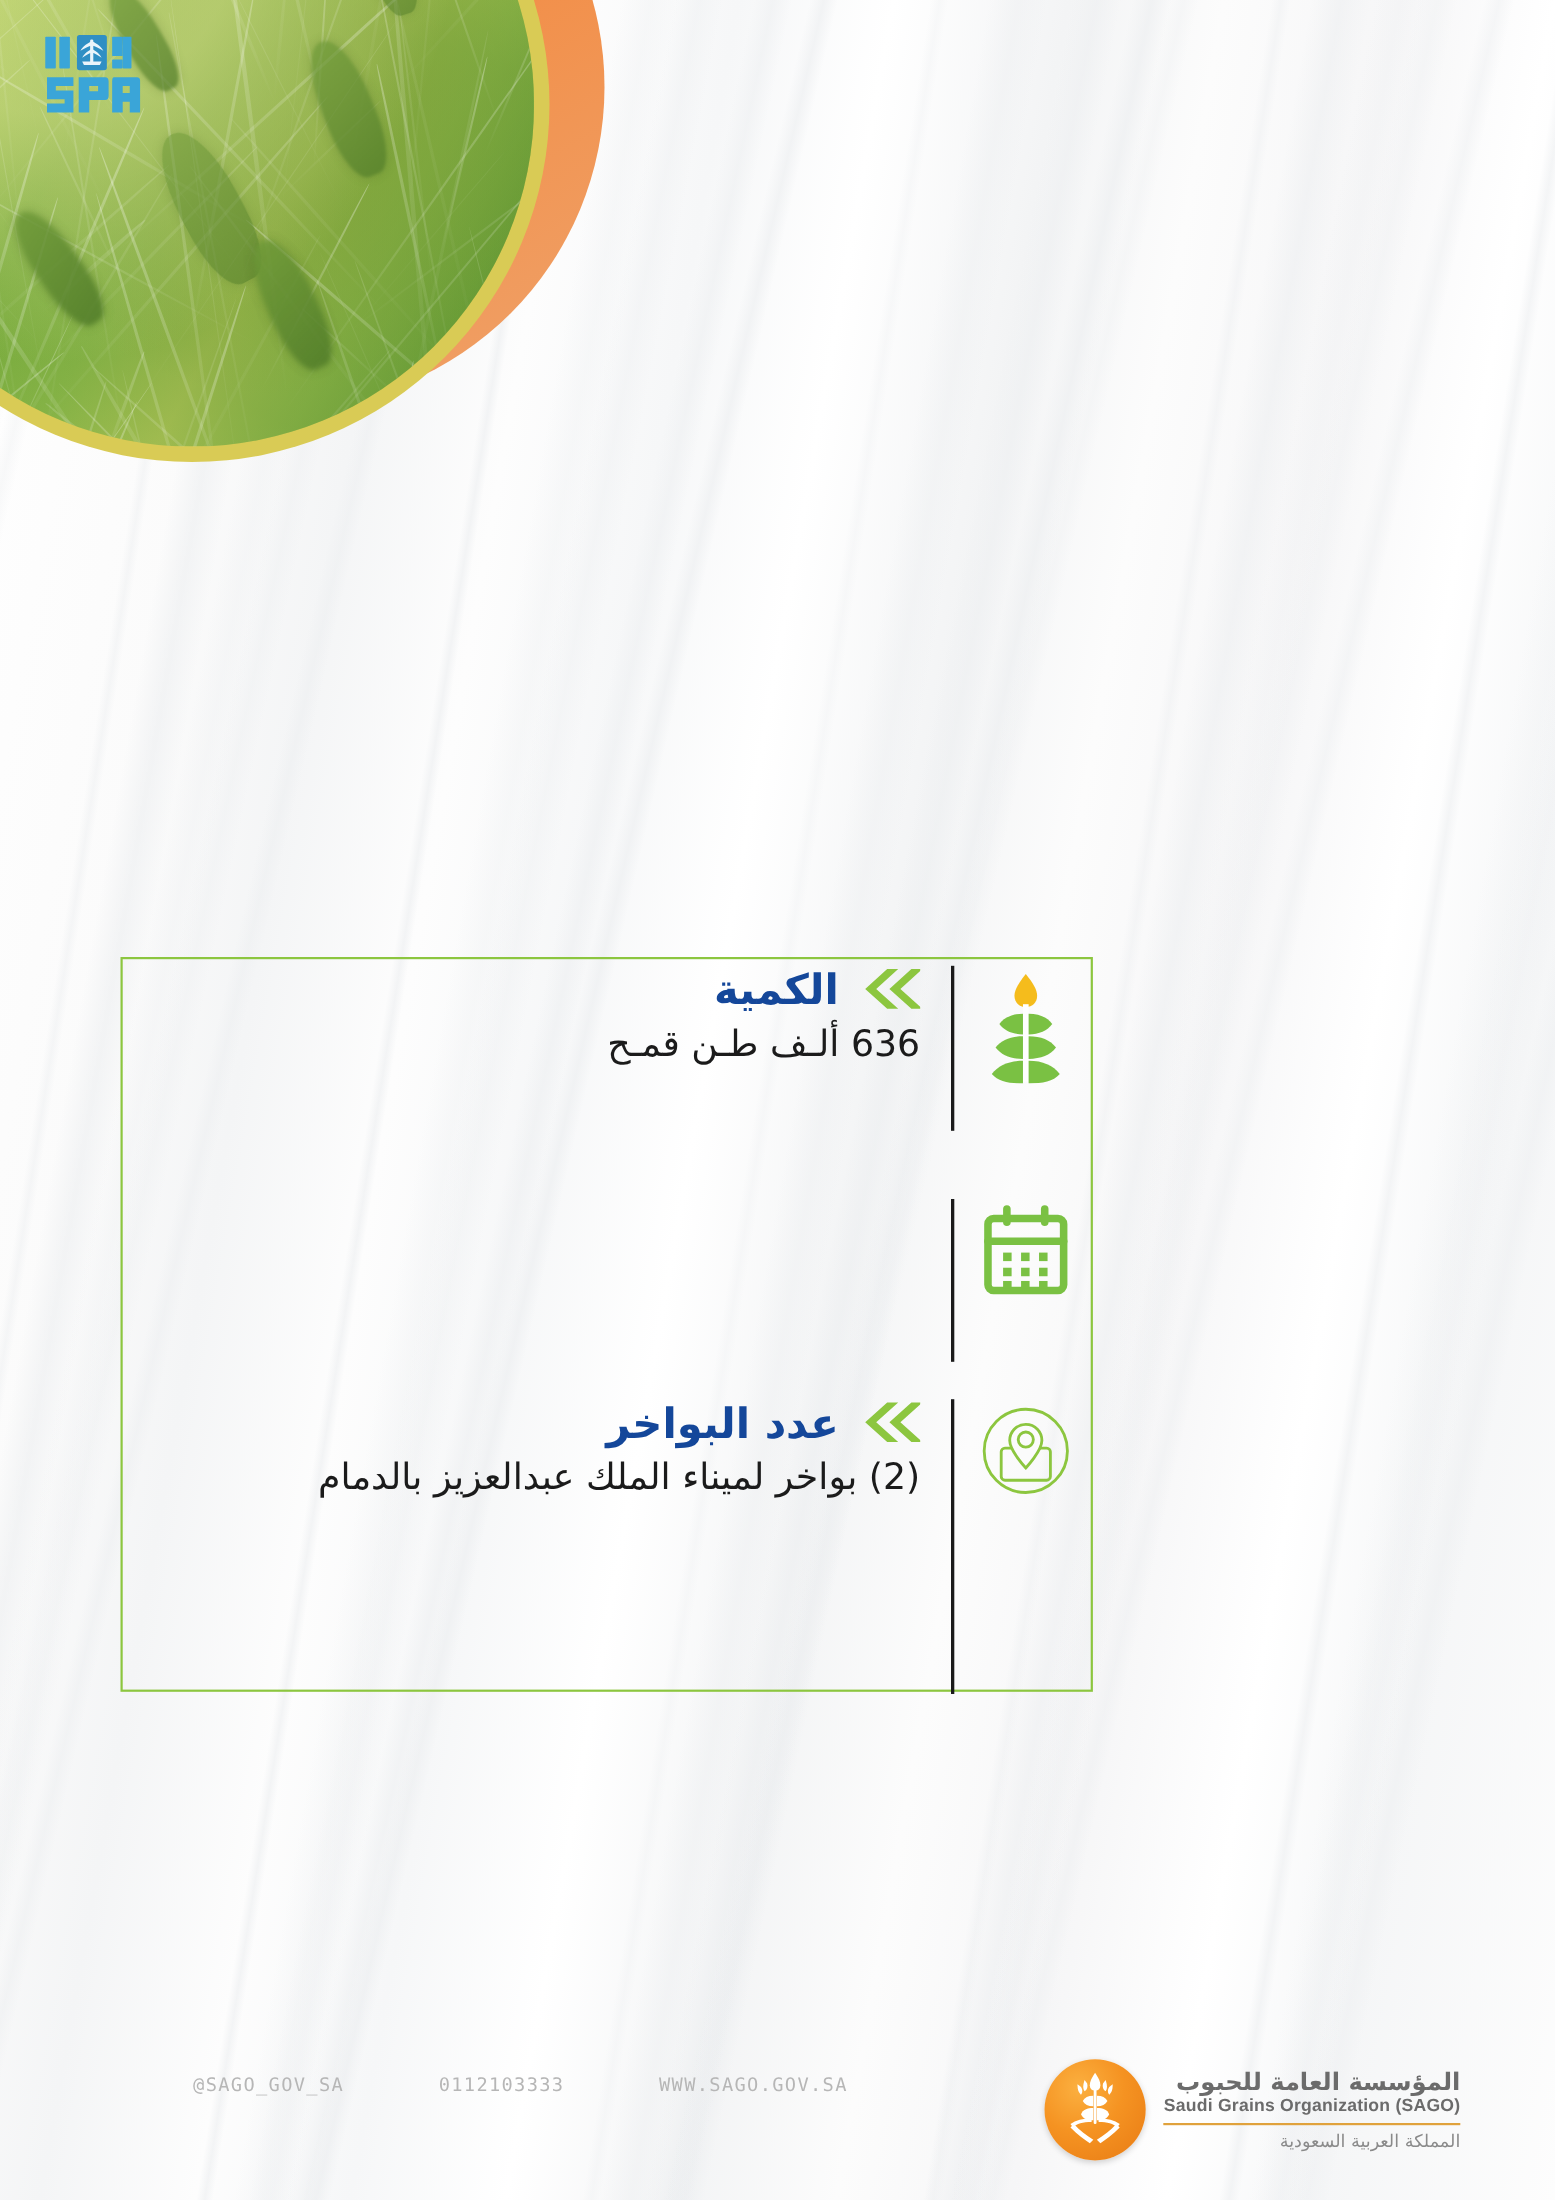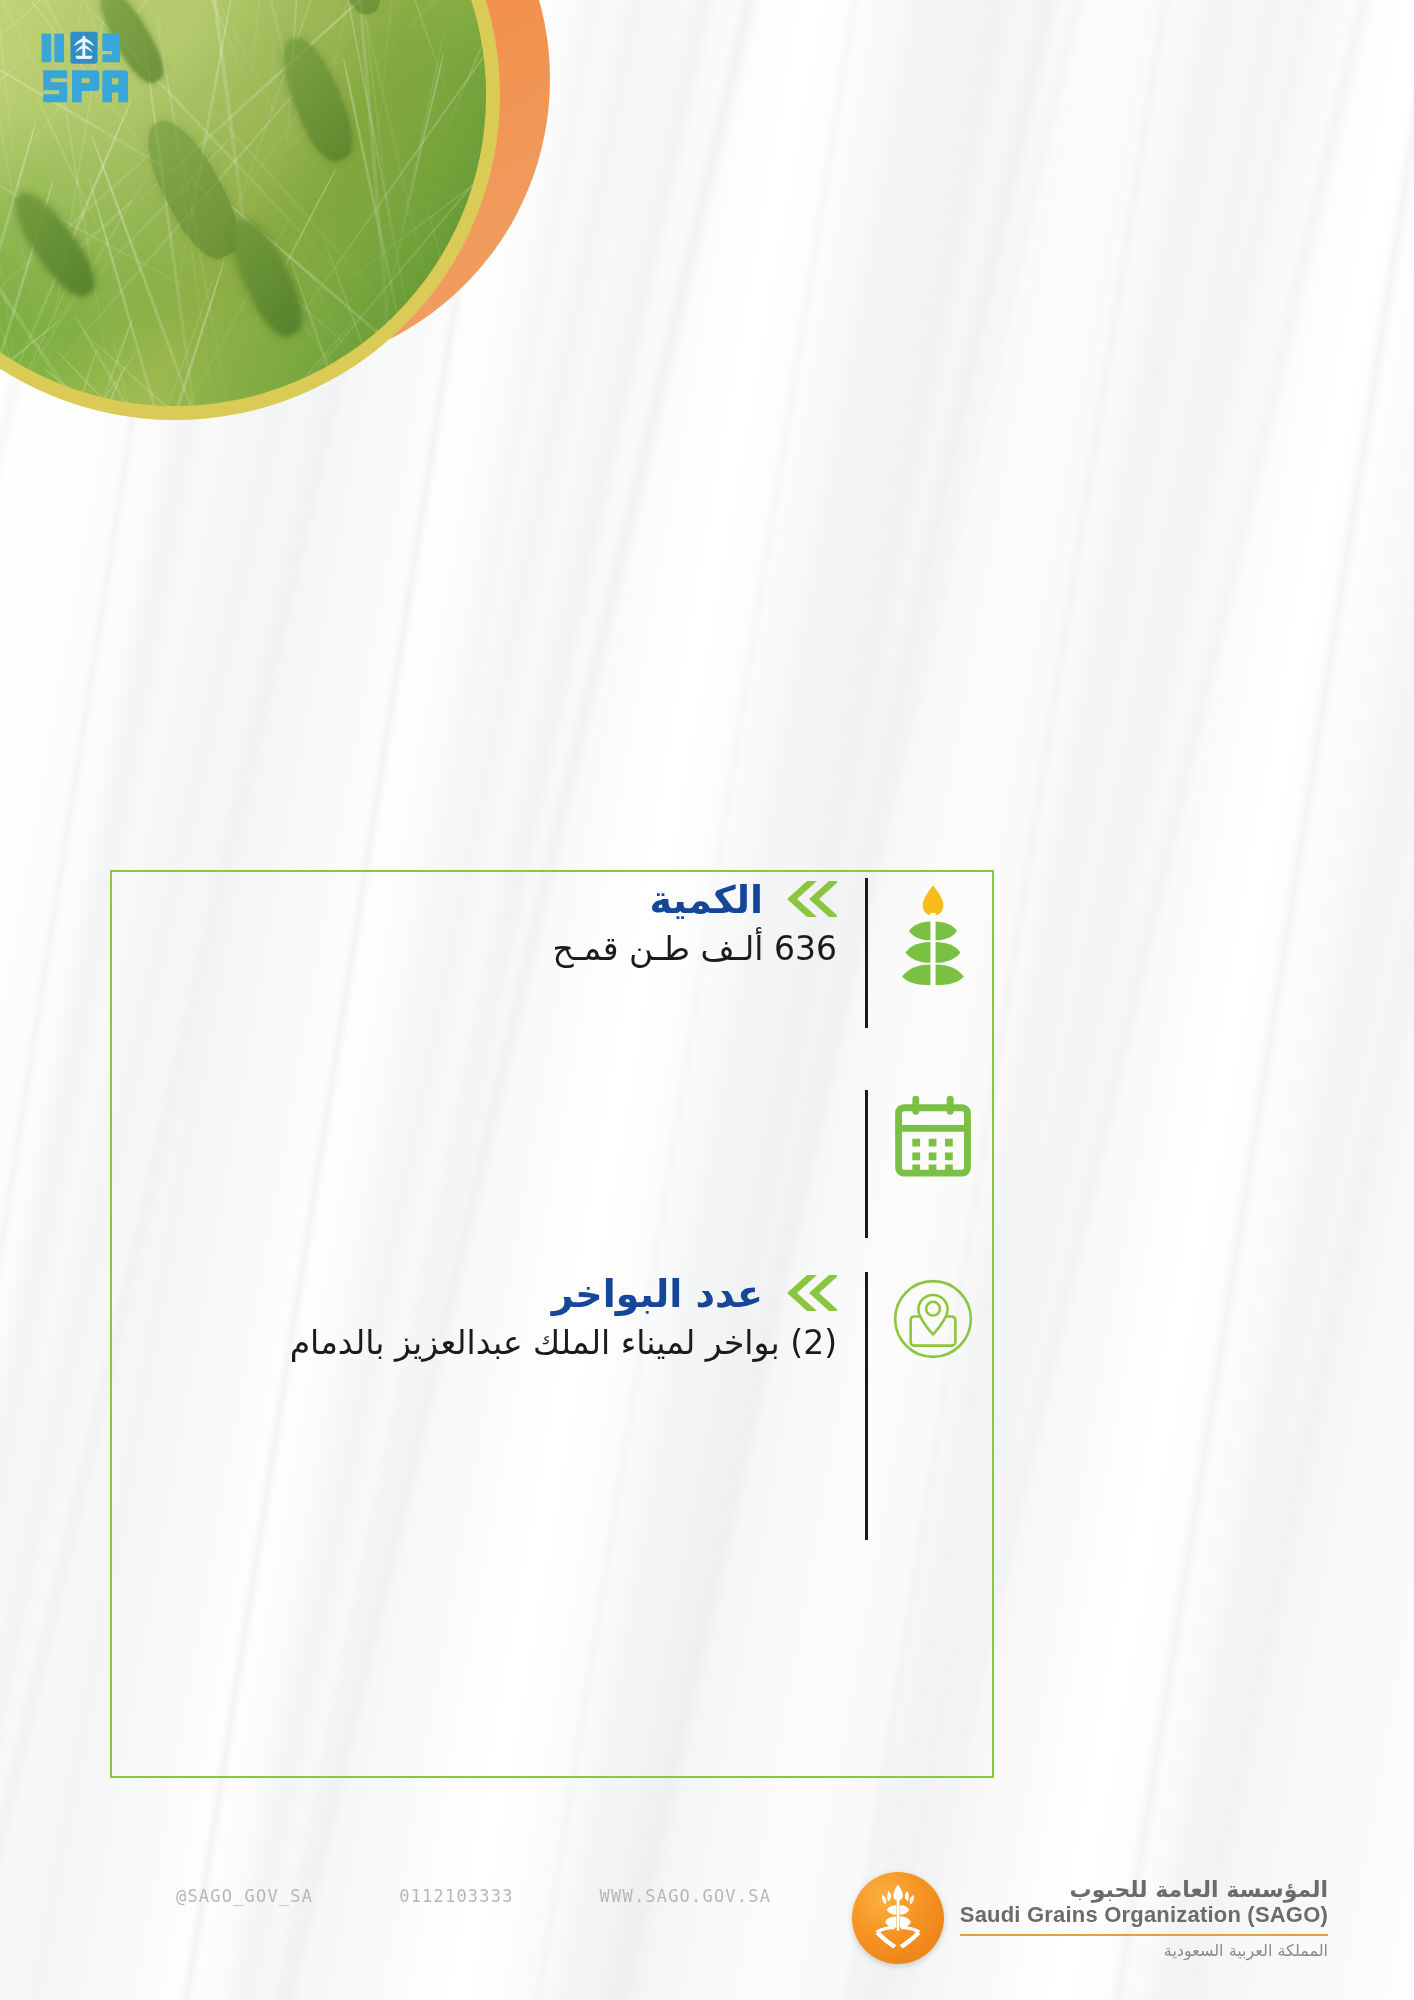--- a/index.html
+++ b/index.html
@@ -87,21 +87,21 @@
     letter-spacing:-.5px;
     text-align:center;
     padding:0 34px;
     line-height:1.25;
     white-space:nowrap;
   }
 
   
   .card {
     position:absolute; left:110px; top:870px;
-    width:884px; height:908px;
+    width:884px; height:668px;
     border:2px solid #8cc63f;
     background:transparent;
   }
   .row { position:absolute; display:flex; align-items:flex-start; }
 
   .row-icon { width:118px; display:flex; justify-content:center; padding-top:4px; }
   .row-sep {
     width:3px; background:#1a1a1a; margin:0 6px 0 14px;
   }
   .row-body { text-align:right; padding-right:14px; }
@@ -133,21 +133,21 @@
     color:#b6b6b6; font-size:17px; letter-spacing:1.2px;
     font-family:"DejaVu Sans Mono","Liberation Mono",monospace;
     white-space:nowrap;
   }
   .sago {
     position:absolute; right:86px; top:12px;
     display:flex; align-items:center; gap:16px; direction:rtl;
   }
   .sago-txt { text-align:right; }
   .sago-ar { color:#6b6b6b; font-size:22px; font-weight:bold; white-space:nowrap; }
-  .sago-en { color:#6b6b6b; font-size:22px; font-weight:bold; letter-spacing:.2px; white-space:nowrap;
+  .sago-en { color:#6b6b6b; font-size:16px; font-weight:bold; letter-spacing:.2px; white-space:nowrap;
              font-family:"Liberation Sans",sans-serif; direction:ltr; text-align:right; }
   .sago-rule { height:2px; background:#e0a23c; margin:6px 0 5px auto; width:100%; }
   .sago-ksa { color:#8a8a8a; font-size:16px; white-space:nowrap; }
   .sago-mark {
     width:92px; height:92px; border-radius:50%;
     background:radial-gradient(circle at 34% 28%,#fbb040 0%,#f59322 45%,#e87b14 100%);
     display:flex; align-items:center; justify-content:center; flex:none;
     box-shadow:0 2px 6px rgba(0,0,0,.18);
   }
 </style>

